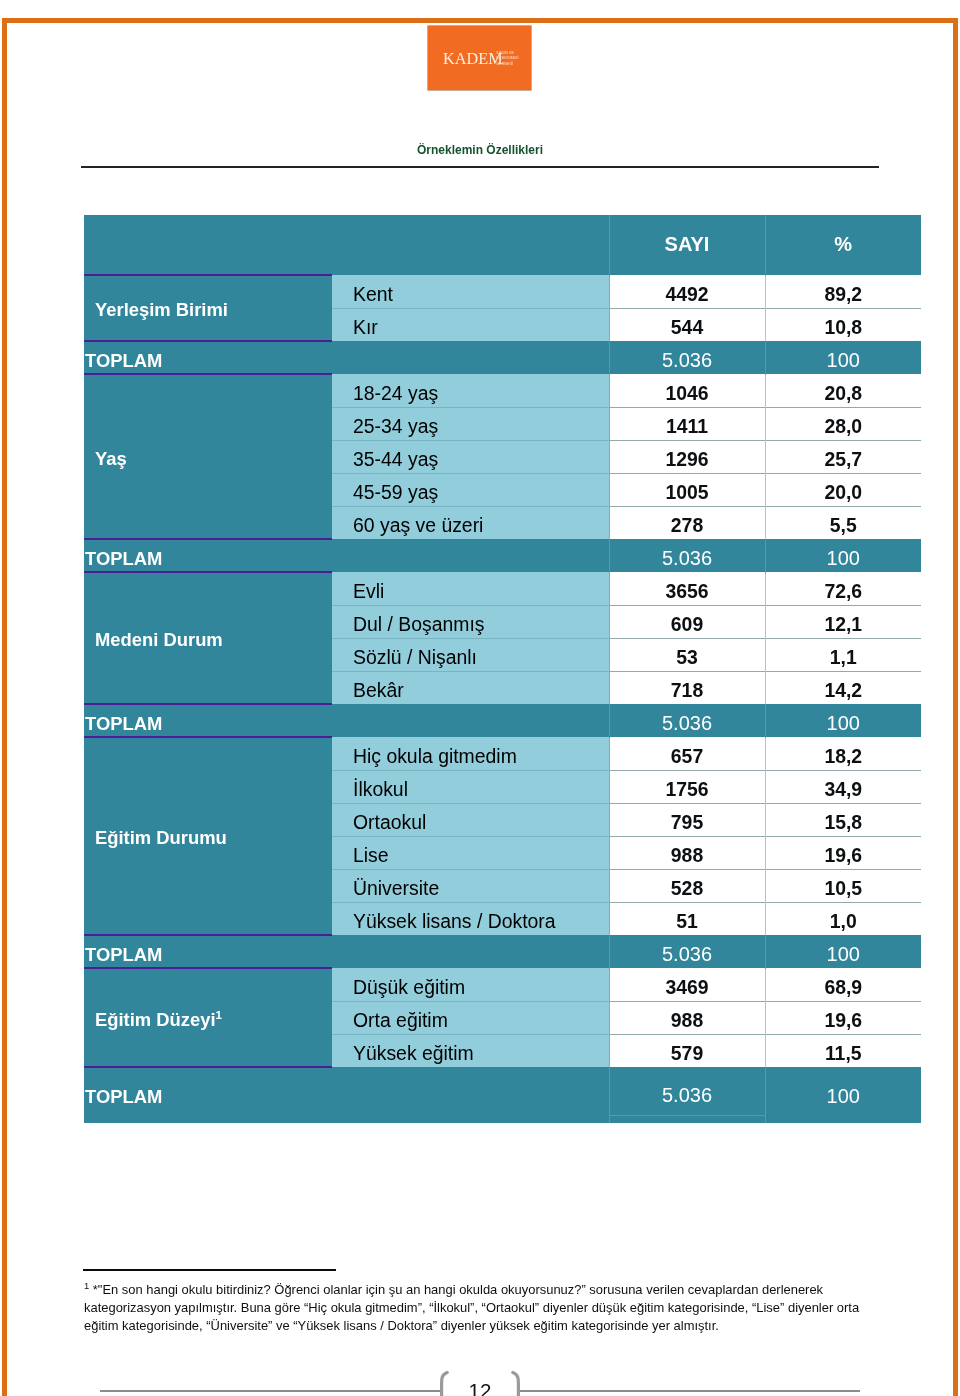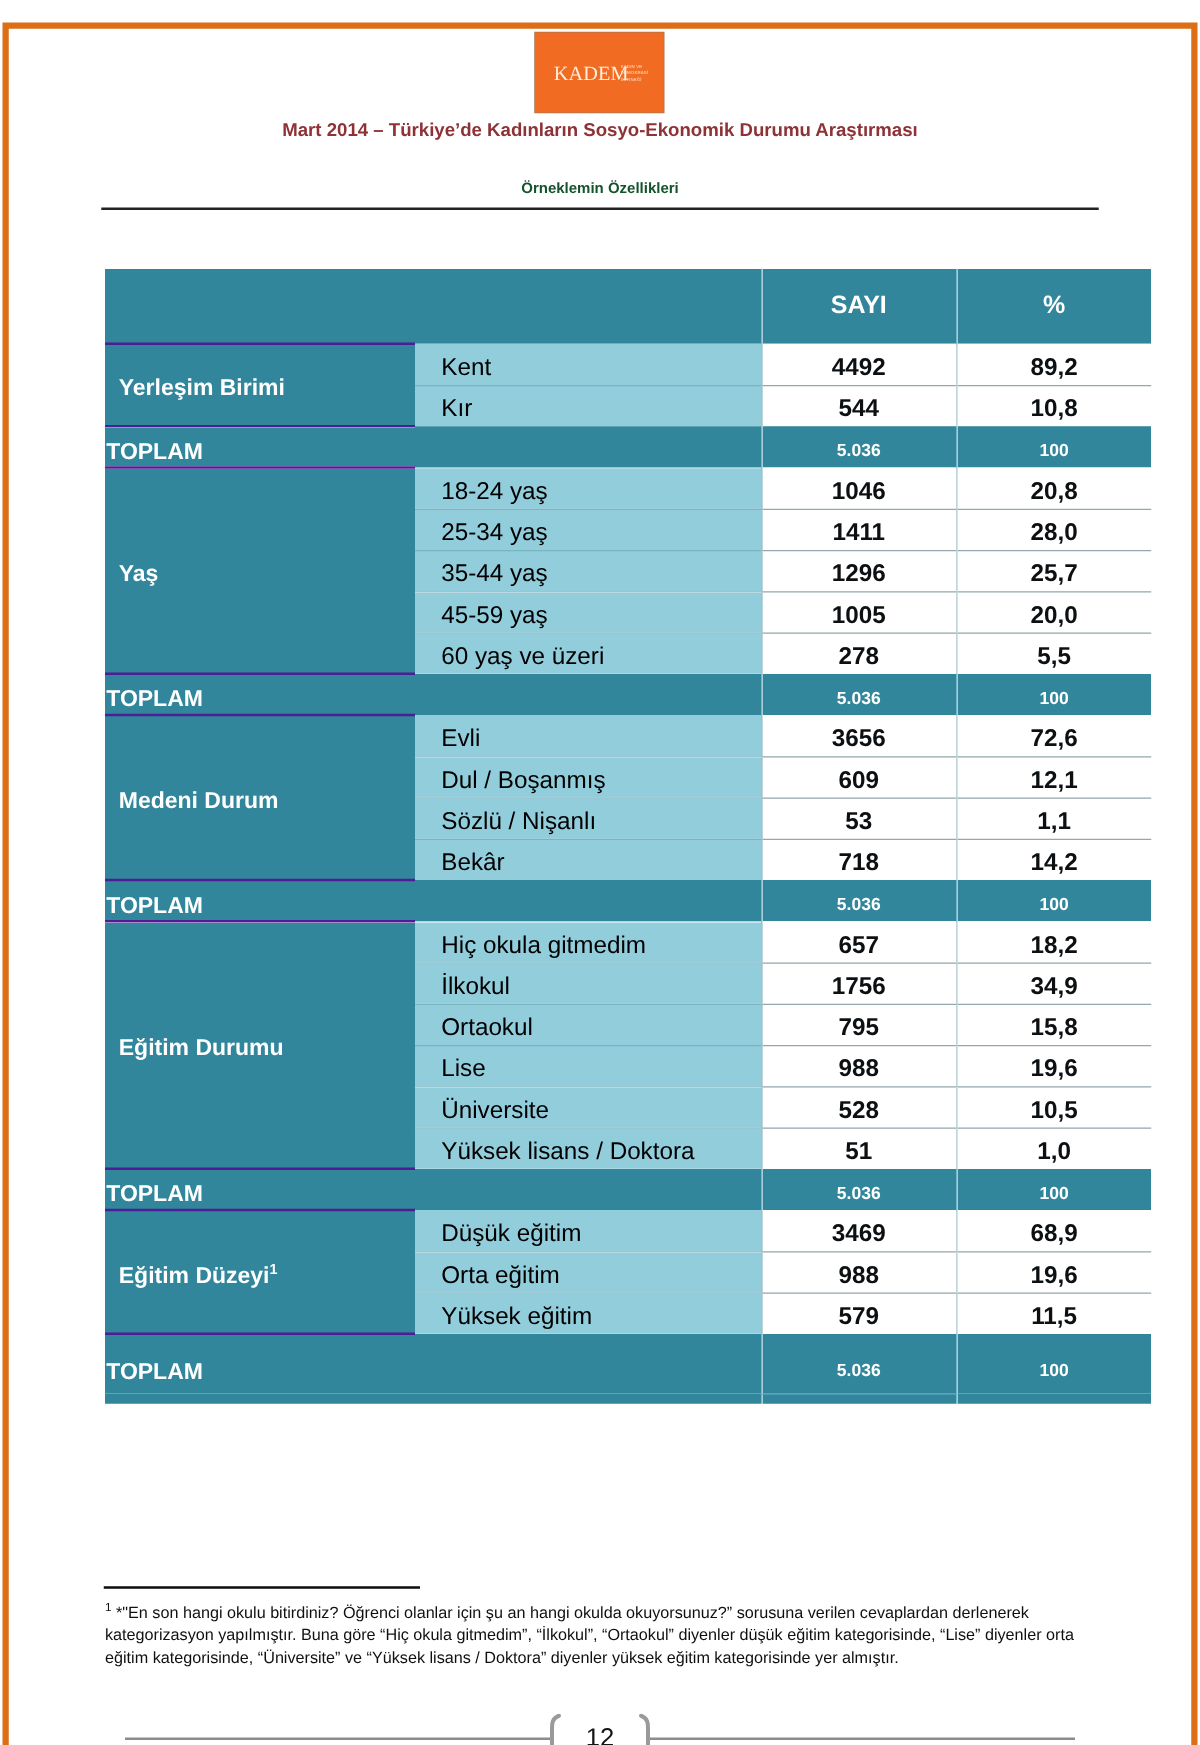--- a/index.html
+++ b/index.html
@@ -54,21 +54,21 @@
   tr.totrow.last{height:48px;}
   tr.totrow.last > td > span{top:5px;}
   tr.tailrow{height:8px;}
   td.tail-v{border-left:1px solid #4D9CB5;}
   td.tail-h{border-top:1px solid #4D9CB5;}
   td.hdr > span{font-weight:bold;font-size:20px;text-align:center;top:0px;}
   td.grp > span{font-weight:bold;font-size:18.4px;padding-left:11px;top:2px;}
   td.cat > span{font-size:19.4px;padding-left:21px;top:3px;}
   td.num > span{font-size:19.4px;text-align:center;top:3px;}
   td.tot > span{font-weight:bold;font-size:18.4px;padding-left:1px;top:3px;}
-  td.totnum > span{font-weight:bold;font-size:14px;text-align:center;top:3px;}
+  td.totnum > span{font-weight:normal;font-size:20px;text-align:center;top:3px;}
   .sep-v{border-left:1px solid #7FAEB8;}
   .sep-vh{border-left:1px solid #4D9CB5;}
   .sep-v2{border-left:1px solid #A9C9CD;}
   .sep-vd{border-left:1px solid #4D9CB5;}
   .sep-h{border-top:1px solid #93A8AB;}
   .sep-hl{border-top:1px solid #79B4C3;}
   .sep-hd{border-top:2px solid #4c1d95;}
   .sep-hc{border-top:1px solid #92CDDC;}
   .sep-hw{border-top:1px solid #FFFFFF;}
   sup.gs{font-size:11.5px;vertical-align:baseline;position:relative;top:-7px;line-height:0;}
@@ -96,21 +96,20 @@
 <div class="page">
   <div class="page-border"></div>
   <div class="logo">
     <svg viewBox="0 0 103 64" width="103" height="64">
       <text class="lg-word" x="15.0" y="37.8" font-family="Liberation Serif, serif" font-size="16.2" fill="#FCEFDC" letter-spacing="0.1">KADEM</text>
       <text class="lg-t1" x="68.6" y="28.2" font-family="Liberation Sans, sans-serif" font-size="3.45" fill="#FBE7CE" letter-spacing="0.15">KADIN VE</text>
       <text class="lg-t2" x="68.6" y="33.4" font-family="Liberation Sans, sans-serif" font-size="3.45" fill="#FBE7CE" letter-spacing="0.15">DEMOKRASİ</text>
       <text class="lg-t3" x="68.6" y="38.6" font-family="Liberation Sans, sans-serif" font-size="3.45" fill="#FBE7CE" letter-spacing="0.15">DERNEĞİ</text>
     </svg>
   </div>
-  <div class="runhead">Mart 2014 – Türkiye’de Kadınların Sosyo-Ekonomik Durumu Araştırması</div>
   <div class="sect-head">Örneklemin Özellikleri</div>
   <div class="sect-rule"></div>
   <table class="tbl">
     <colgroup>
         <col style="width:248px">
         <col style="width:277px">
         <col style="width:156px">
         <col style="width:156px">
       </colgroup>
     <tbody>

